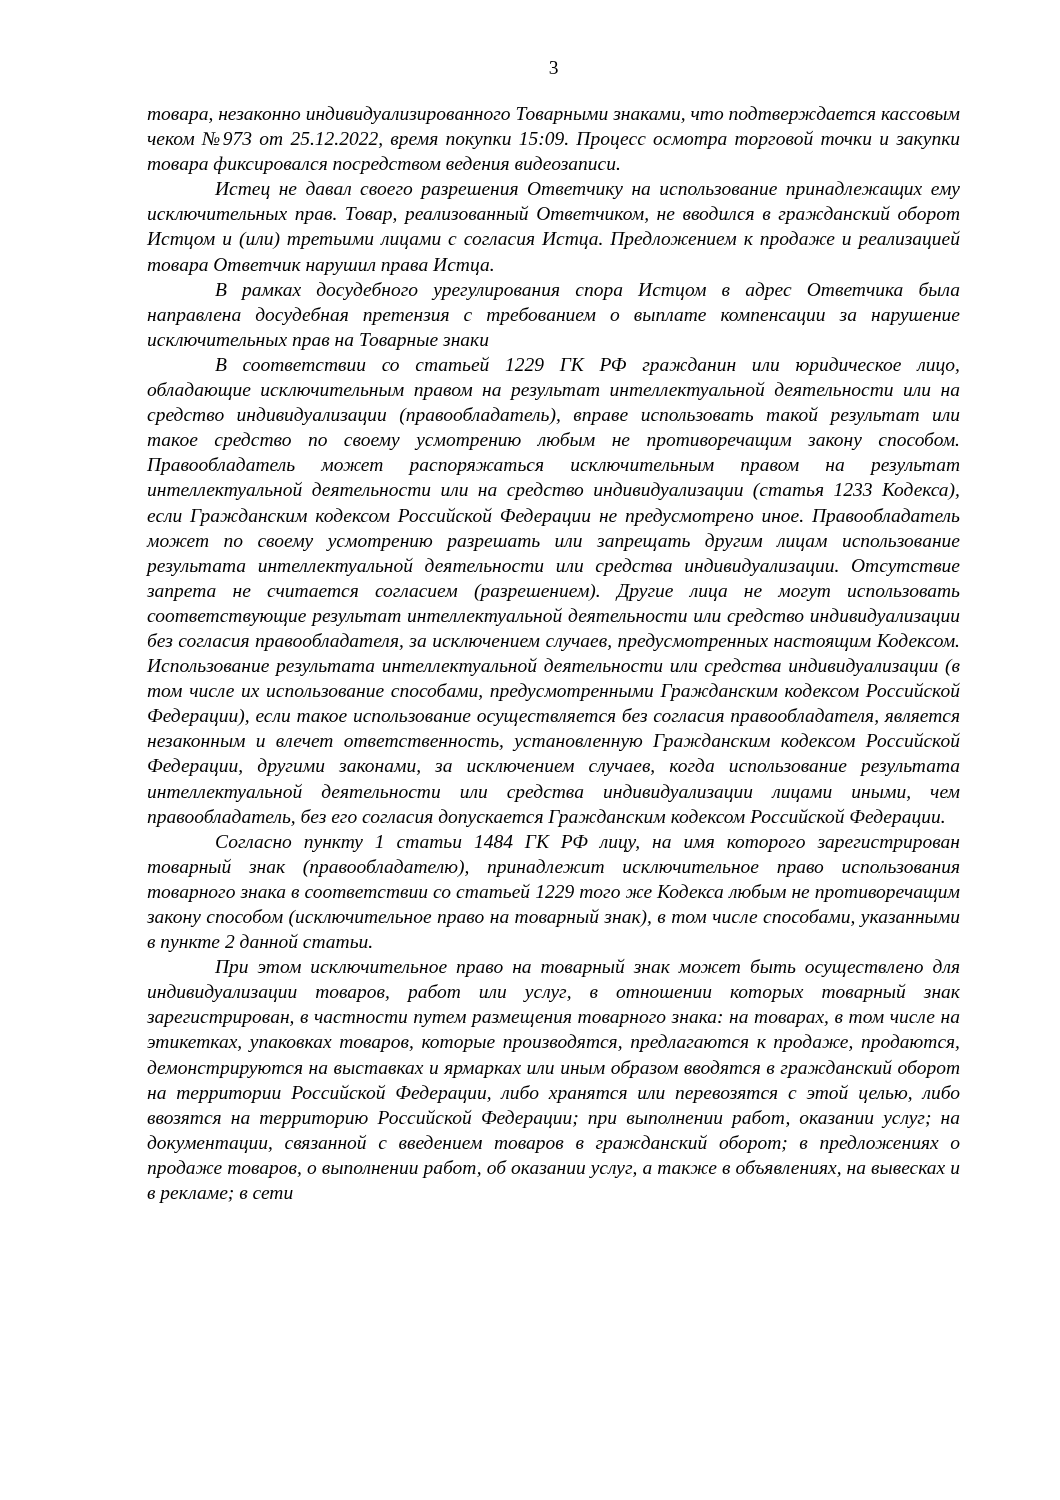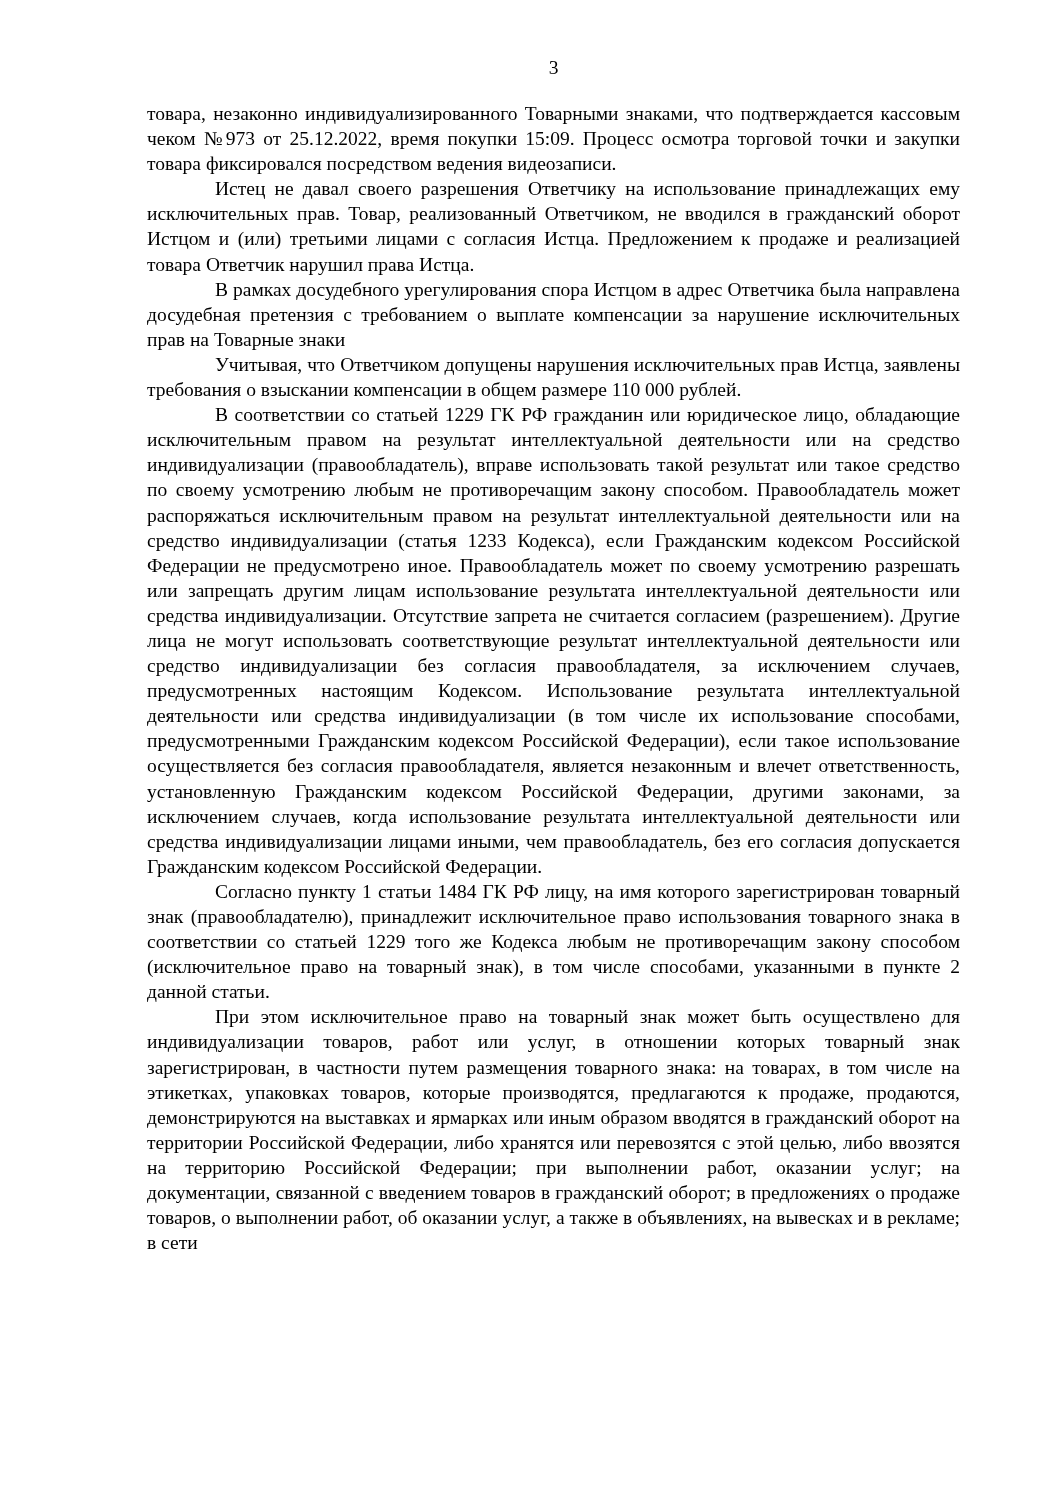--- a/index.html
+++ b/index.html
@@ -26,37 +26,37 @@
       line-height: 25px;
     }
     .doc-body {
       position: absolute;
       top: 101px;
       left: 147px;
       width: 813px;
       font-size: 19.5px;
       line-height: 25.1px;
       text-align: justify;
+      font-style: italic;
     }
     .doc-body p {
       margin: 0;
       padding: 0;
       text-indent: 68px;
     }
     .doc-body p.continuation {
       text-indent: 0;
     }
   </style>
 </head>
 <body>
 
 <div class="page">
   <div class="page-number">3</div>
   <div class="doc-body">
     <p class="continuation">товара, незаконно индивидуализированного Товарными знаками, что подтверждается кассовым чеком №973 от 25.12.2022, время покупки 15:09. Процесс осмотра торговой точки и закупки товара фиксировался посредством ведения видеозаписи.</p>
     <p>Истец не давал своего разрешения Ответчику на использование принадлежащих ему исключительных прав. Товар, реализованный Ответчиком, не вводился в гражданский оборот Истцом и (или) третьими лицами с согласия Истца. Предложением к продаже и реализацией товара Ответчик нарушил права Истца.</p>
     <p>В рамках досудебного урегулирования спора Истцом в адрес Ответчика была направлена досудебная претензия с требованием о выплате компенсации за нарушение исключительных прав на Товарные знаки</p>
-    <p>Учитывая, что Ответчиком допущены нарушения исключительных прав Истца, заявлены требования о взыскании компенсации в общем размере 110 000 рублей.</p>
     <p>В соответствии со статьей 1229 ГК РФ гражданин или юридическое лицо, обладающие исключительным правом на результат интеллектуальной деятельности или на средство индивидуализации (правообладатель), вправе использовать такой результат или такое средство по своему усмотрению любым не противоречащим закону способом. Правообладатель может распоряжаться исключительным правом на результат интеллектуальной деятельности или на средство индивидуализации (статья 1233 Кодекса), если Гражданским кодексом Российской Федерации не предусмотрено иное. Правообладатель может по своему усмотрению разрешать или запрещать другим лицам использование результата интеллектуальной деятельности или средства индивидуализации. Отсутствие запрета не считается согласием (разрешением). Другие лица не могут использовать соответствующие результат интеллектуальной деятельности или средство индивидуализации без согласия правообладателя, за исключением случаев, предусмотренных настоящим Кодексом. Использование результата интеллектуальной деятельности или средства индивидуализации (в том числе их использование способами, предусмотренными Гражданским кодексом Российской Федерации), если такое использование осуществляется без согласия правообладателя, является незаконным и влечет ответственность, установленную Гражданским кодексом Российской Федерации, другими законами, за исключением случаев, когда использование результата интеллектуальной деятельности или средства индивидуализации лицами иными, чем правообладатель, без его согласия допускается Гражданским кодексом Российской Федерации.</p>
     <p>Согласно пункту 1 статьи 1484 ГК РФ лицу, на имя которого зарегистрирован товарный знак (правообладателю), принадлежит исключительное право использования товарного знака в соответствии со статьей 1229 того же Кодекса любым не противоречащим закону способом (исключительное право на товарный знак), в том числе способами, указанными в пункте 2 данной статьи.</p>
     <p>При этом исключительное право на товарный знак может быть осуществлено для индивидуализации товаров, работ или услуг, в отношении которых товарный знак зарегистрирован, в частности путем размещения товарного знака: на товарах, в том числе на этикетках, упаковках товаров, которые производятся, предлагаются к продаже, продаются, демонстрируются на выставках и ярмарках или иным образом вводятся в гражданский оборот на территории Российской Федерации, либо хранятся или перевозятся с этой целью, либо ввозятся на территорию Российской Федерации; при выполнении работ, оказании услуг; на документации, связанной с введением товаров в гражданский оборот; в предложениях о продаже товаров, о выполнении работ, об оказании услуг, а также в объявлениях, на вывесках и в рекламе; в сети</p>
   </div>
 </div>
 
 </body></html>

